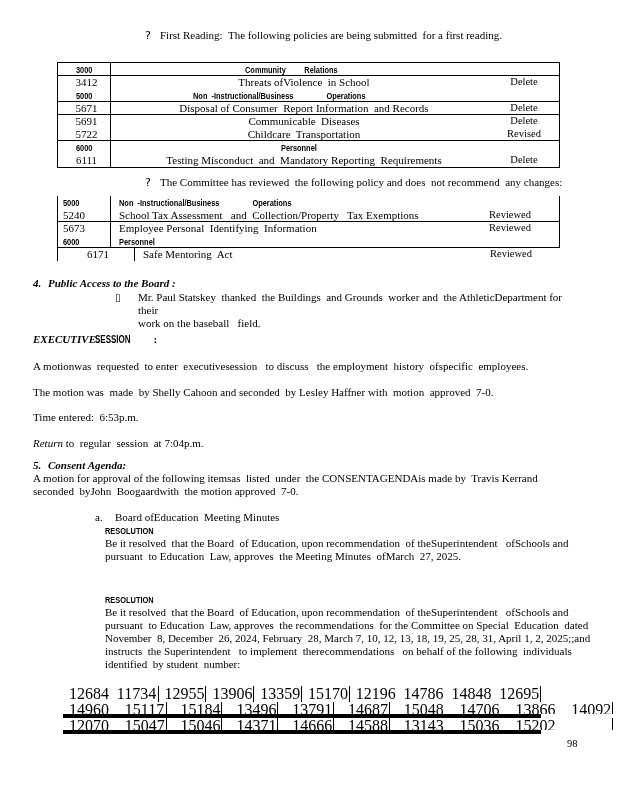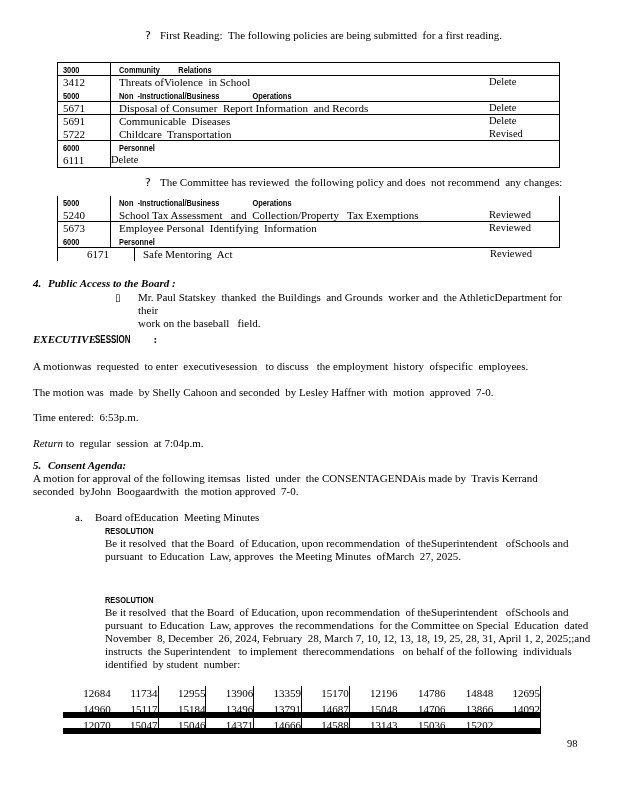--- a/index.html
+++ b/index.html
@@ -17,35 +17,35 @@
     font-family:"Liberation Sans",sans-serif;font-weight:bold;font-size:9.5px;
     display:inline-block;transform:scaleX(0.78);transform-origin:0 60%;white-space:pre;
   }
   .bulletline{display:flex;}
   .bulletchar{flex:0 0 15px;font-family:"DejaVu Sans",sans-serif;}
   .bulletchar2{flex:0 0 23px;font-family:"DejaVu Sans",sans-serif;font-size:10px;}
   .btext{flex:1;white-space:pre-wrap;}
 
   
   .ptable{position:absolute;width:503px;box-sizing:border-box;}
-  #ptable1{left:57px;top:62px;border:1px solid #000;}
+  #ptable1{left:57px;top:62px;border:1px solid #000;text-align:center;}
   #ptable2{left:57px;top:196px;}
   #ptable2 .prow{border-left:1px solid #000;border-right:1px solid #000;}
   #ptable2 .prow.last{border-right:none;padding-left:24px;}
   .prow{display:flex;height:13px;line-height:12px;box-sizing:border-box;}
   .prow.hr{border-bottom:1px solid #000;}
   .pcode{flex:0 0 53px;box-sizing:border-box;border-right:1px solid #000;padding-left:5px;font-size:11px;overflow:hidden;}
   .pdesc{flex:1;padding-left:8px;font-size:11px;white-space:pre;overflow:hidden;}
   .pstatus{flex:0 0 70px;font-size:10.5px;overflow:hidden;}
 
   
   #stable{position:absolute;left:63px;top:686px;width:478px;}
   .srow{display:flex;height:16px;line-height:15px;box-sizing:border-box;}
-  .srow.hb{border-bottom:6px solid #000000;}
-  .scell{flex:0 0 10%;box-sizing:border-box;padding-left:6px;font-size:11px;overflow:hidden;text-align:right;}
+  .srow.hb{border-bottom:4px solid #000000;gap:8px;}
+  .scell{flex:0 0 10%;box-sizing:border-box;padding-left:6px;font-size:16px;overflow:hidden;}
   .scell.v{border-right:1px solid #000;}
 
   .exec2{
     font-family:"Liberation Sans",sans-serif;font-weight:bold;font-size:10px;
     display:inline-block;transform:scaleX(0.8);transform-origin:0 60%;margin-left:-1px;
   }
   .execcolon{margin-left:14px;font-weight:bold;}
 </style>
 </head>
 <body>
@@ -88,20 +88,21 @@
         <div class="pdesc">Childcare  Transportation</div>
         <div class="pstatus">Revised</div>
       </div>
       <div class="prow">
         <div class="pcode"><span class="cond">6000</span></div>
         <div class="pdesc"><span class="cond">Personnel</span></div>
         <div class="pstatus"></div>
       </div>
       <div class="prow">
         <div class="pcode">6111</div>
+        <div class="pdesc">Testing Misconduct  and  Mandatory Reporting  Requirements</div>
         <div class="pstatus">Delete</div>
       </div>
     </div>
 
   <div class="abs bulletline" style="left:145px;top:176px;width:460px;">
     <span class="bulletchar">?</span>
     <span class="btext">The Committee has reviewed  the following policy and does  not recommend  any changes:</span>
   </div>
 
   <div class="ptable" id="ptable2">
@@ -151,21 +152,21 @@
   <div class="abs" style="left:33px;top:437px;width:560px;">
     <span style="font-style:italic;">Return</span><span class="pw"> to  regular  session  at 7:04p.m.</span>
   </div>
 
   <div class="abs bih" style="left:33px;top:459px;">
     <span class="num">5.</span><span>Consent Agenda:</span>
   </div>
   <div class="abs pw" style="left:33px;top:472px;width:560px;">A motion for approval of the following itemsas  listed  under  the CONSENTAGENDAis made by  Travis Kerrand
 seconded  byJohn  Boogaardwith  the motion approved  7-0.</div>
 
-  <div class="abs" style="left:75px;top:511px;width:500px;">
+  <div class="abs" style="left:95px;top:511px;width:500px;">
     <span class="itemlabel">a.</span><span class="pw">Board ofEducation  Meeting Minutes</span>
   </div>
   <div class="abs" style="left:105px;top:524px;">
     <span class="cond">RESOLUTION</span>
   </div>
   <div class="abs pw" style="left:105px;top:537px;width:495px;">Be it resolved  that the Board  of Education, upon recommendation  of theSuperintendent   ofSchools and
 pursuant  to Education  Law, approves  the Meeting Minutes  ofMarch  27, 2025.</div>
 
   <div class="abs" style="left:105px;top:593px;">
     <span class="cond">RESOLUTION</span>

